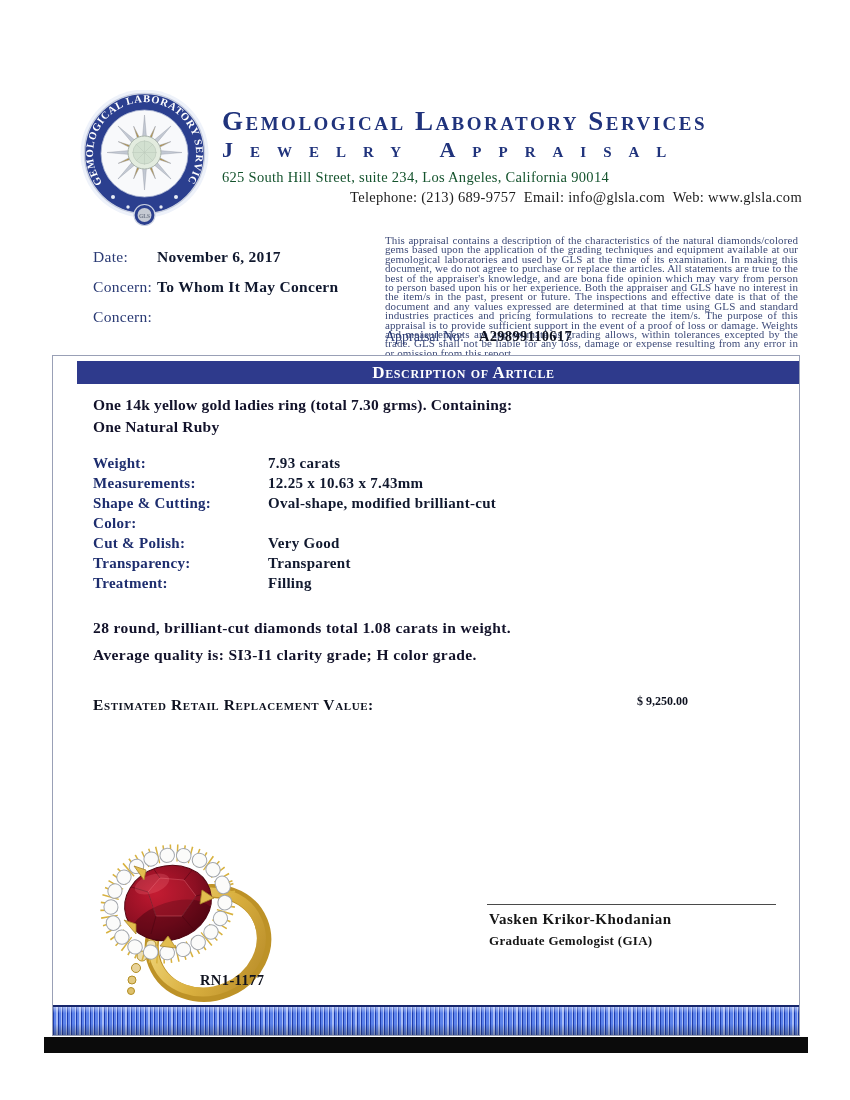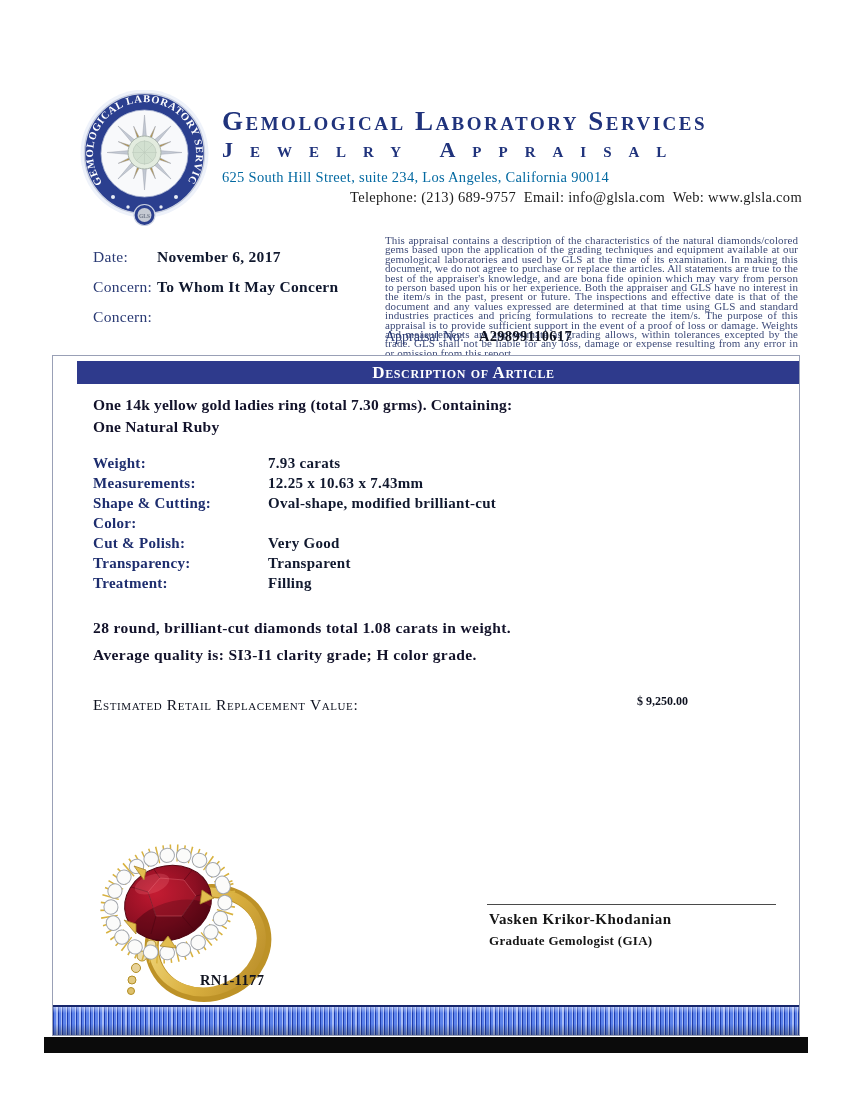--- a/index.html
+++ b/index.html
@@ -11,21 +11,21 @@
   .logo{position:absolute;left:76px;top:90px;width:138px;height:140px;}
   .header-text{position:absolute;left:222px;top:106px;width:580px;}
   .company{
     font-size:27px;font-weight:700;color:#20337c;font-variant:small-caps;
     letter-spacing:2.5px;line-height:30px;white-space:nowrap;
   }
   .subtitle{
     font-size:22px;font-weight:700;color:#20337c;font-variant:small-caps;
     letter-spacing:17px;line-height:26px;margin-top:1px;white-space:nowrap;
   }
-  .address-line{font-size:14.5px;color:#0369a1;margin-top:6px;letter-spacing:.3px;white-space:pre;}
+  .address-line{font-size:14.5px;color:#14532d;margin-top:6px;letter-spacing:.3px;white-space:pre;}
   .contact-line{font-size:14.5px;color:#1c1c1c;margin-top:3px;letter-spacing:.3px;white-space:pre;text-align:right;}
   
   .info-label{position:absolute;font-size:15.5px;color:#2a3a74;letter-spacing:.3px;}
   .info-value{position:absolute;font-size:15.5px;font-weight:700;color:#10182e;letter-spacing:.3px;}
   .disclaimer{
     position:absolute;left:385px;top:236px;width:413px;
     font-size:11px;line-height:9.4px;color:#3d4a78;text-align:justify;letter-spacing:.1px;
   }
   .appraisal-label{position:absolute;left:385px;top:329px;font-size:14px;color:#2a3a74;}
   .appraisal-value{position:absolute;left:479px;top:328px;font-size:14.5px;font-weight:700;color:#0e1220;letter-spacing:.3px;}
@@ -48,21 +48,21 @@
   }
   .black-band{position:absolute;left:44px;top:1037px;width:764px;height:16px;background:#0b0b0b;}
   
   .intro{position:absolute;left:93px;top:394px;font-size:15.5px;font-weight:700;line-height:22px;color:#12122a;letter-spacing:.2px;}
   .specs{position:absolute;left:93px;top:453px;}
   .spec-row{display:flex;height:20px;line-height:20px;}
   .spec-label{width:175px;font-size:15px;font-weight:700;color:#1d2d6e;letter-spacing:.3px;}
   .spec-value{font-size:15px;font-weight:700;color:#10182e;letter-spacing:.3px;}
   .diamonds{position:absolute;left:93px;top:614px;font-size:15.5px;font-weight:700;line-height:27px;color:#12122a;letter-spacing:.4px;}
   .value-label{
-    position:absolute;left:93px;top:696px;font-size:15.5px;font-weight:400;color:#0e1220;
+    position:absolute;left:93px;top:696px;font-size:15.5px;font-weight:700;color:#0e1220;
     font-variant:small-caps;letter-spacing:.6px;
   }
   .value-amount{position:absolute;left:637px;top:694px;font-size:12px;font-weight:700;color:#0e1220;}
   .ring-photo{position:absolute;left:56px;top:830px;width:240px;height:180px;}
   .photo-ref{position:absolute;left:200px;top:972px;font-size:14.5px;font-weight:700;color:#10131f;letter-spacing:.4px;}
   .sig-line{position:absolute;left:487px;top:904px;width:289px;height:0;border-top:1px solid #4a4a4a;}
   .sig-name{position:absolute;left:489px;top:911px;font-size:15px;font-weight:700;color:#151515;letter-spacing:.5px;}
   .sig-title{position:absolute;left:489px;top:933px;font-size:13px;font-weight:700;color:#151515;letter-spacing:.3px;}
 </style>
 </head>

